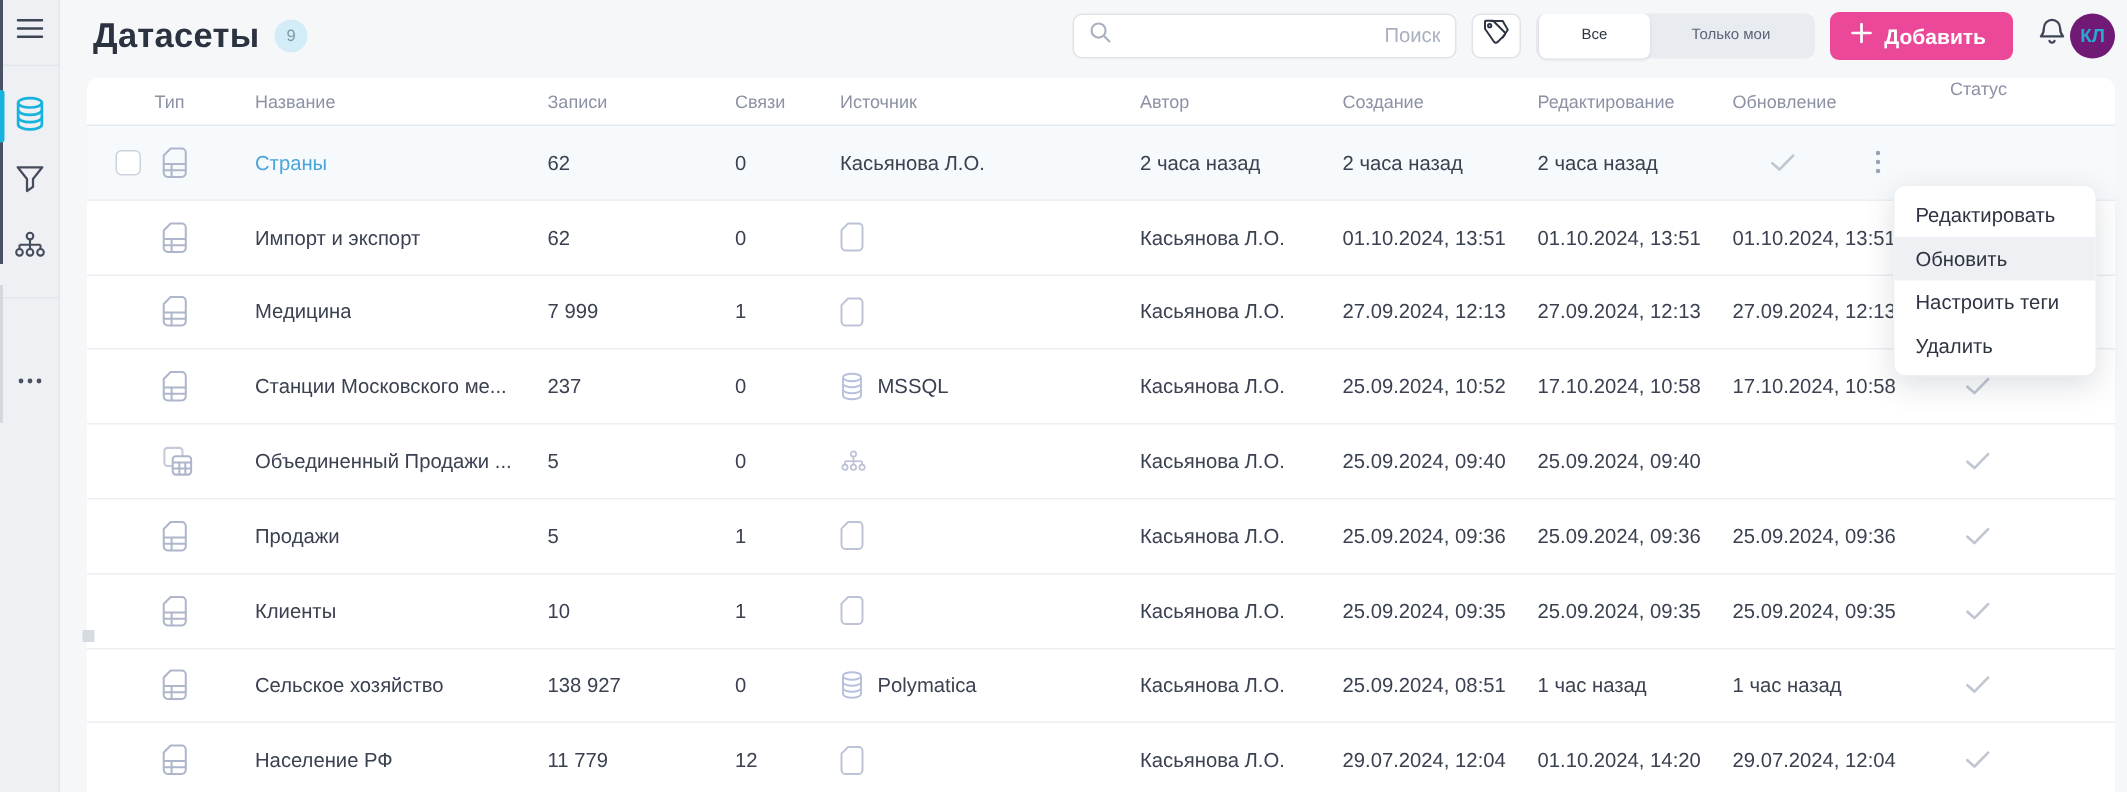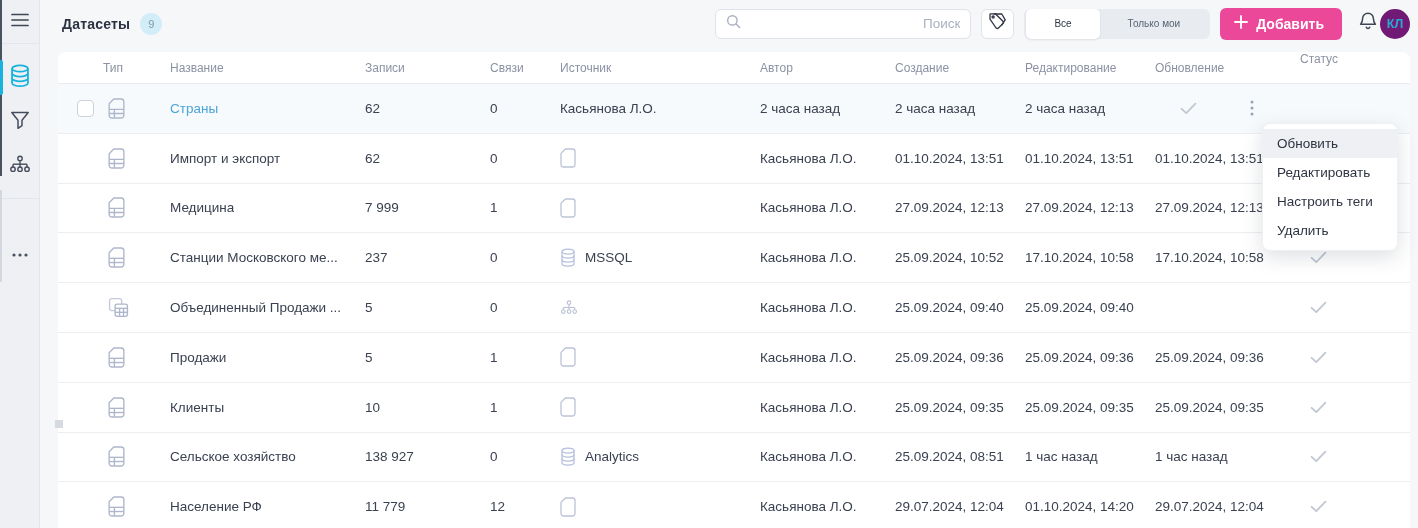--- a/index.html
+++ b/index.html
@@ -13,21 +13,21 @@
   .sb-item { width:40px; height:44px; display:flex; align-items:center; justify-content:center; cursor:pointer; }
   .sb-group { padding-top:12px; border-bottom:1px solid #e2e5eb; padding-bottom:10px; }
   .sb-more { margin-top:32px; }
   .edge-strip-dark { position:absolute; left:0; top:0; width:2px; height:176px; background:#4a5160; z-index:12; }
   .edge-strip-light { position:absolute; left:0; top:190px; width:2px; height:92px; background:#d3d7de; z-index:12; }
   .active-bar { position:absolute; left:0; top:60px; width:3px; height:35px; background:#17b3de; z-index:13; border-radius:0 2px 2px 0; }
   .scroll-chip { position:absolute; left:55px; top:420px; width:8px; height:8px; background:#d6dae1; z-index:4; }
 
   
   .topbar { position:absolute; left:40px; top:0; right:0; height:47px; display:flex; align-items:center; padding-left:22px; padding-right:8px; }
-  .page-title { font-size:14px; font-weight:bold; color:#2b3240; letter-spacing:.2px; }
+  .page-title { font-size:23px; font-weight:bold; color:#2b3240; letter-spacing:.2px; }
   .count-badge { width:22px; height:22px; margin-left:10px; border-radius:50%; background:#d2edf7; color:#8496a6; font-size:11px; display:flex; align-items:center; justify-content:center; }
   .tb-spacer { flex:1; }
   .search-box { width:256px; height:30px; background:#fff; border:1px solid #dfe2e9; border-radius:6px; display:flex; align-items:center; padding:0 10px; gap:7px; }
   .search-box input { border:none; outline:none; flex:1; font-size:13.5px; font-family:"Liberation Sans",sans-serif; color:#3a4150; background:transparent;text-align:right; }
   .search-box input::placeholder { color:#a9b1bf; }
   .icon-btn { width:33px; height:30px; margin-left:10px; background:#fff; border:1px solid #dfe2e9; border-radius:6px; display:flex; align-items:center; justify-content:center; cursor:pointer; }
   .segmented { margin-left:10px; height:30px; background:#e8ebf0; border-radius:6px; display:flex; align-items:center; padding:2px; }
   .seg-opt { height:30px; padding:0 28px; display:flex; align-items:center; font-size:10px; border-radius:5px; cursor:pointer; color:#5b6476; white-space:nowrap; }
   .seg-opt.active { background:#fff; color:#2e3542; box-shadow:0 1px 2px rgba(40,50,70,.12); }
   .add-btn { margin-left:10px; height:32px; padding:0 18px 0 14px; background:#ec4899; border:none; border-radius:6px; color:#fff; font-size:14px; font-weight:bold; font-family:"Liberation Sans",sans-serif; display:flex; align-items:center; gap:8px; cursor:pointer; }
@@ -512,21 +512,21 @@
             <span class="ticon">
               <svg width="16" height="20" viewBox="0 0 16 20">
                 <g fill="none" stroke="#b7c1de" stroke-width="1.3">
                   <ellipse cx="8" cy="3.6" rx="6" ry="2.5"></ellipse>
                   <path d="M2 3.6 V15.6 c0 1.4 2.7 2.6 6 2.6 s6-1.2 6-2.6 V3.6"></path>
                   <path d="M2 7.6 c0 1.4 2.7 2.6 6 2.6 s6-1.2 6-2.6"></path>
                   <path d="M2 11.6 c0 1.4 2.7 2.6 6 2.6 s6-1.2 6-2.6"></path>
                 </g>
               </svg>
             </span>
-            <span>Analytics</span>
+            <span>Polymatica</span>
           </div>
           <div class="c">Касьянова Л.О.</div>
           <div class="c">25.09.2024, 08:51</div>
           <div class="c">1 час назад</div>
           <div class="c">1 час назад</div>
           <div class="c c-status">
             <span class="ticon">
               <svg width="17" height="13" viewBox="0 0 16 12">
                 <polyline points="1.5,6.3 5.9,10.3 14.5,1.5" fill="none" stroke="#c0c7d2" stroke-width="1.7" stroke-linecap="round" stroke-linejoin="round"></polyline>
               </svg>
@@ -568,19 +568,19 @@
               <svg width="17" height="13" viewBox="0 0 16 12">
                 <polyline points="1.5,6.3 5.9,10.3 14.5,1.5" fill="none" stroke="#c0c7d2" stroke-width="1.7" stroke-linecap="round" stroke-linejoin="round"></polyline>
               </svg>
             </span>
           </div>
         </div>
       </div>
   </div>
 
   <div class="ctx-menu">
+    <div class="ctx-item">Редактировать</div>
     <div class="ctx-item highlighted">Обновить</div>
-    <div class="ctx-item">Редактировать</div>
     <div class="ctx-item">Настроить теги</div>
     <div class="ctx-item">Удалить</div>
   </div>
 
 </div>
 
 </body></html>

